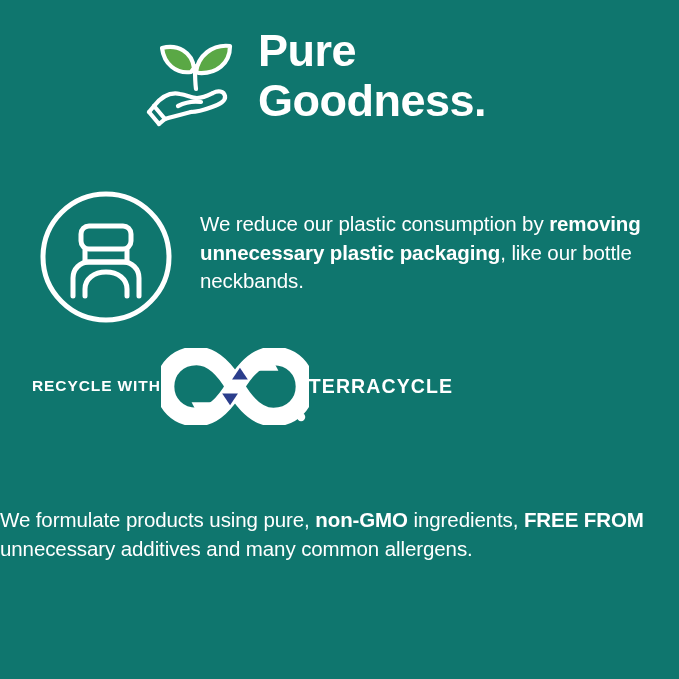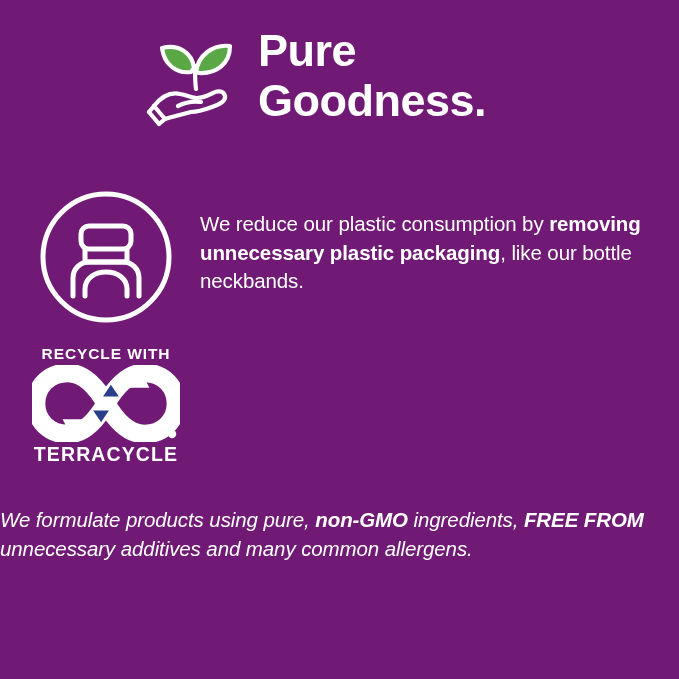--- a/index.html
+++ b/index.html
@@ -11,21 +11,21 @@
     width: 679px;
     height: 679px;
     overflow: hidden;
     font-family: "Liberation Sans", sans-serif;
     -webkit-font-smoothing: antialiased;
   }
   #poster {
     position: relative;
     width: 679px;
     height: 679px;
-    background: #701a75;
+    background: #0f766e;
     color: #ffffff;
     box-sizing: border-box;
   }
 
   
   .header {
     position: absolute;
     left: 0;
     top: 26px;
     width: 679px;
@@ -85,27 +85,26 @@
     font-size: 20.5px;
     line-height: 28.5px;
     font-weight: 400;
     color: #ffffff;
     letter-spacing: -0.1px;
   }
   .body-text b { font-weight: 700; }
 
   .r1-text { padding-top: 20px; }
   .r2-text { padding-top: 17px; }
-  .r3-text { padding-top: 10px; font-style: italic; }
+  .r3-text { padding-top: 10px; }
 
   
   .tc-lockup {
     width: 148px;
     display: flex;
-    flex-direction: column;
     align-items: center;
   }
   .tc-word {
     font-weight: 700;
     color: #ffffff;
     text-align: center;
     white-space: nowrap;
   }
   .tc-top {
     font-size: 15.5px;

